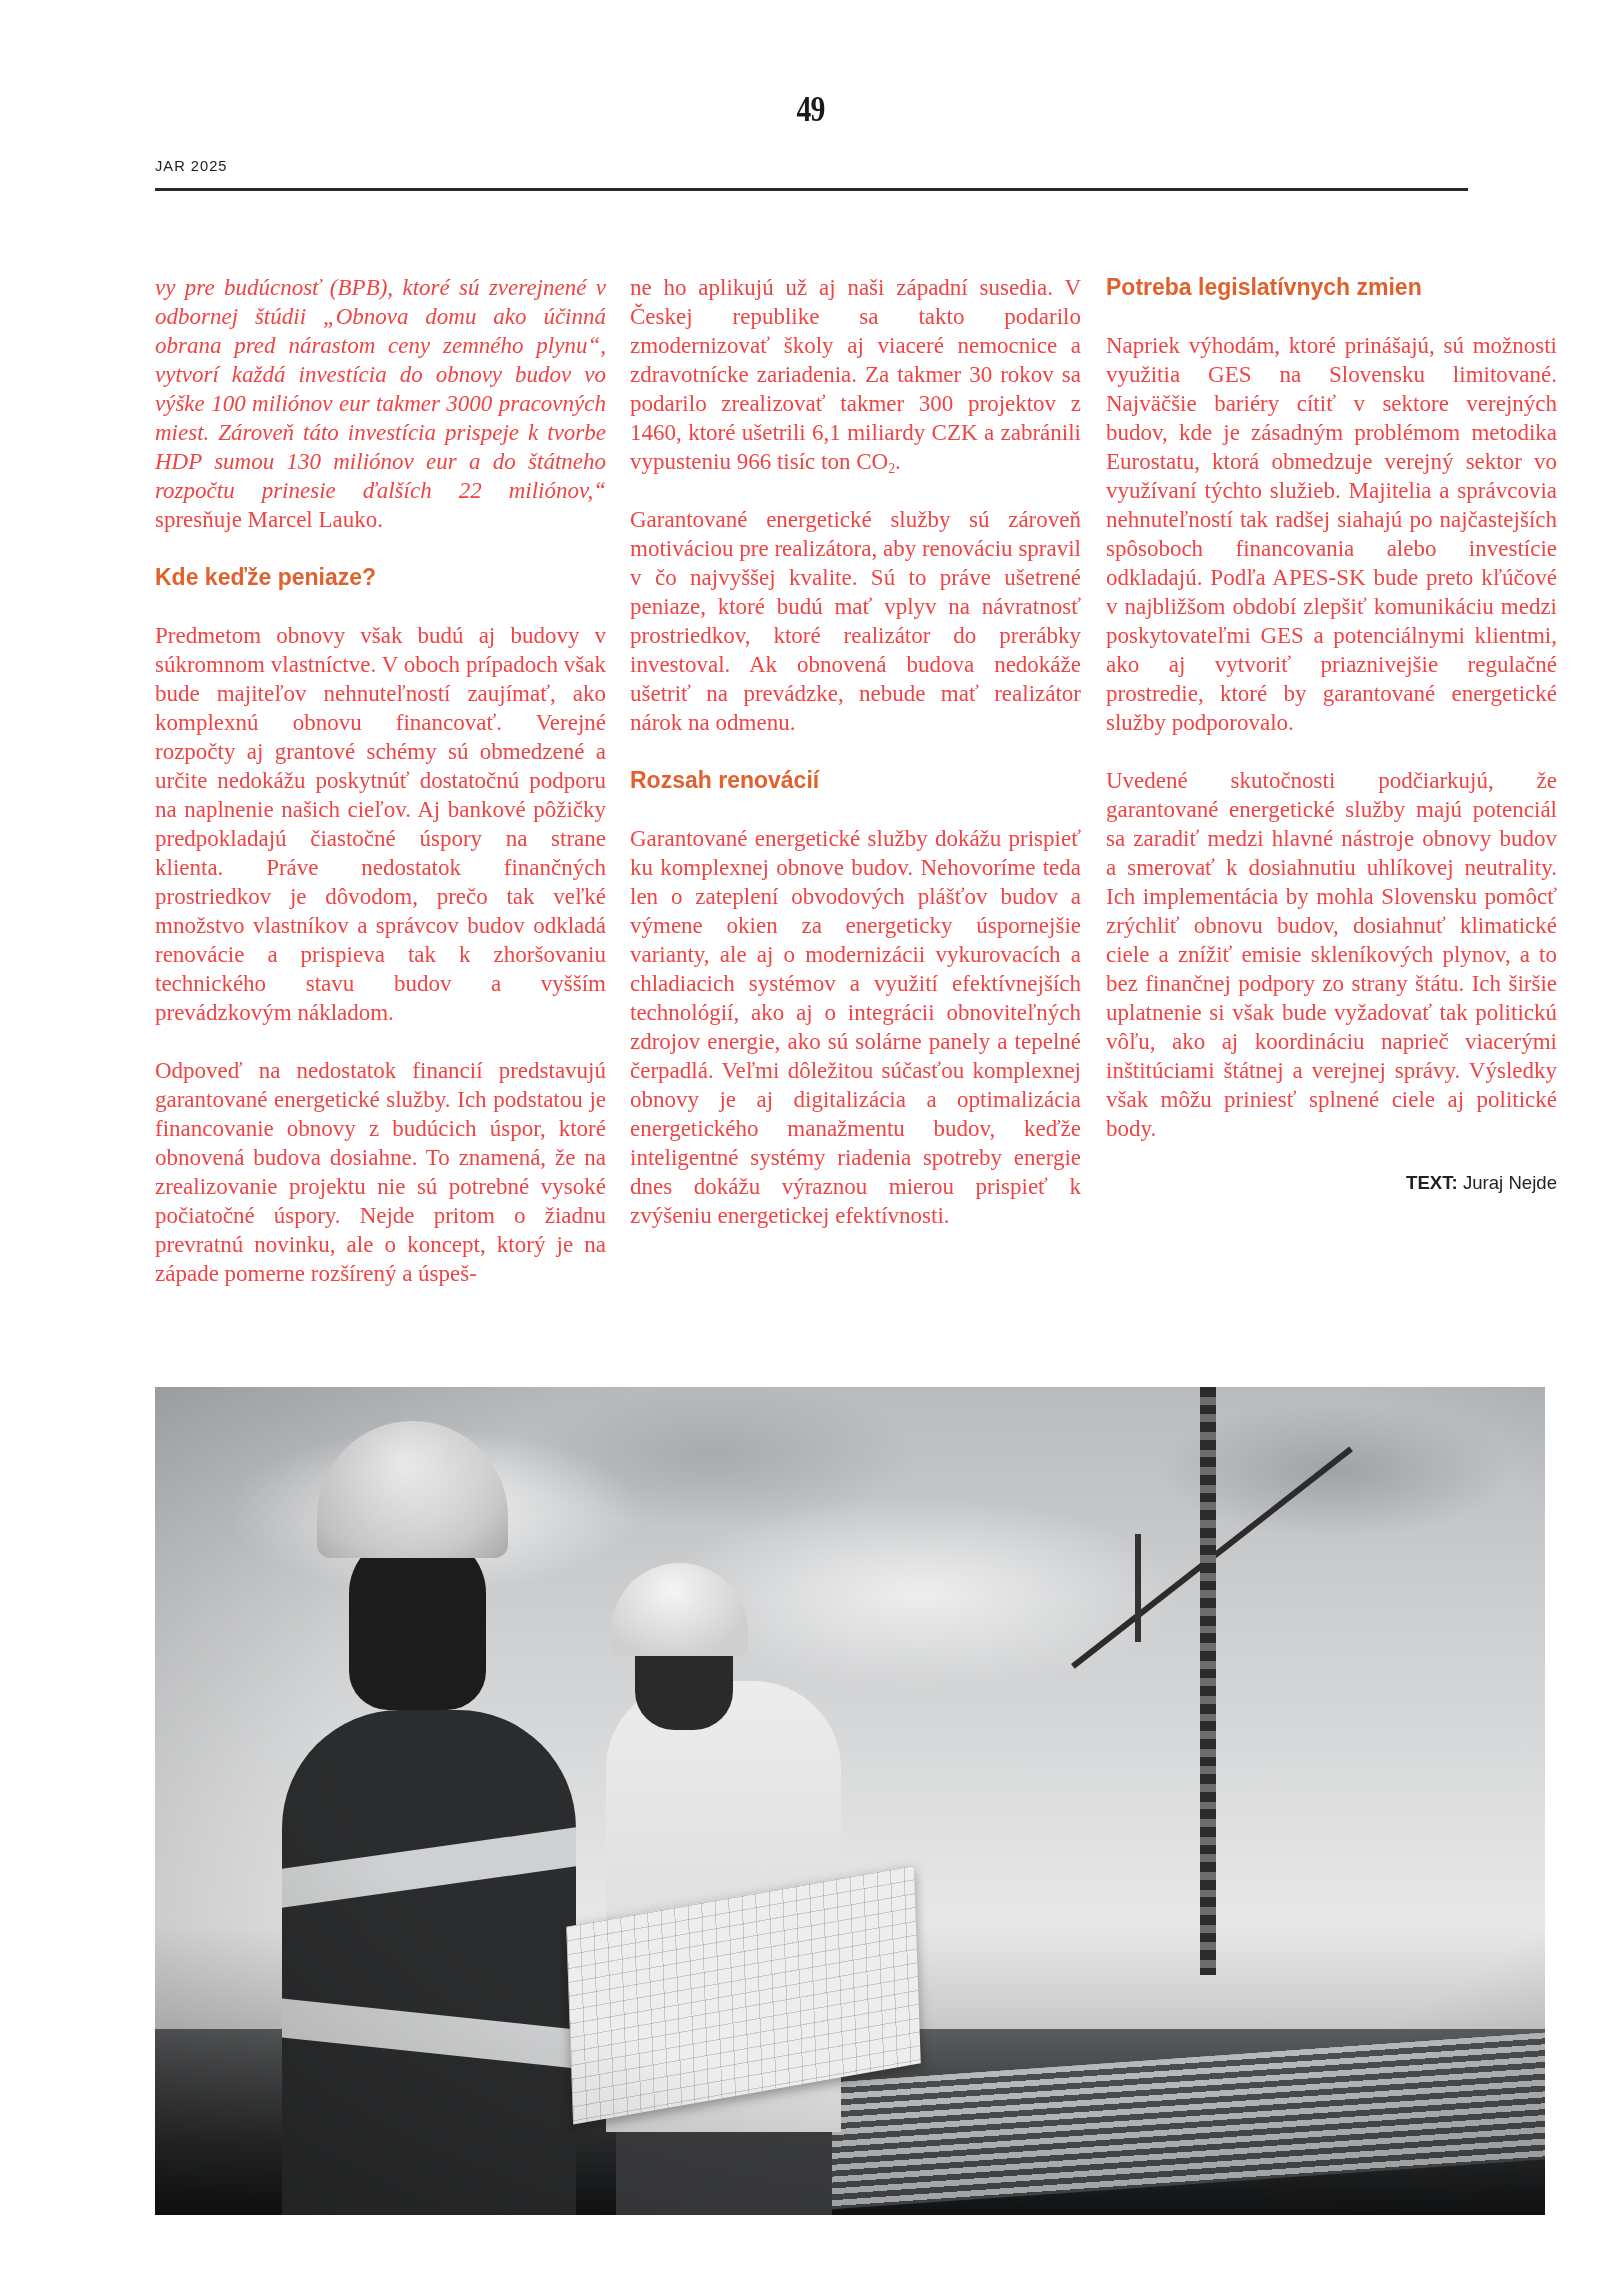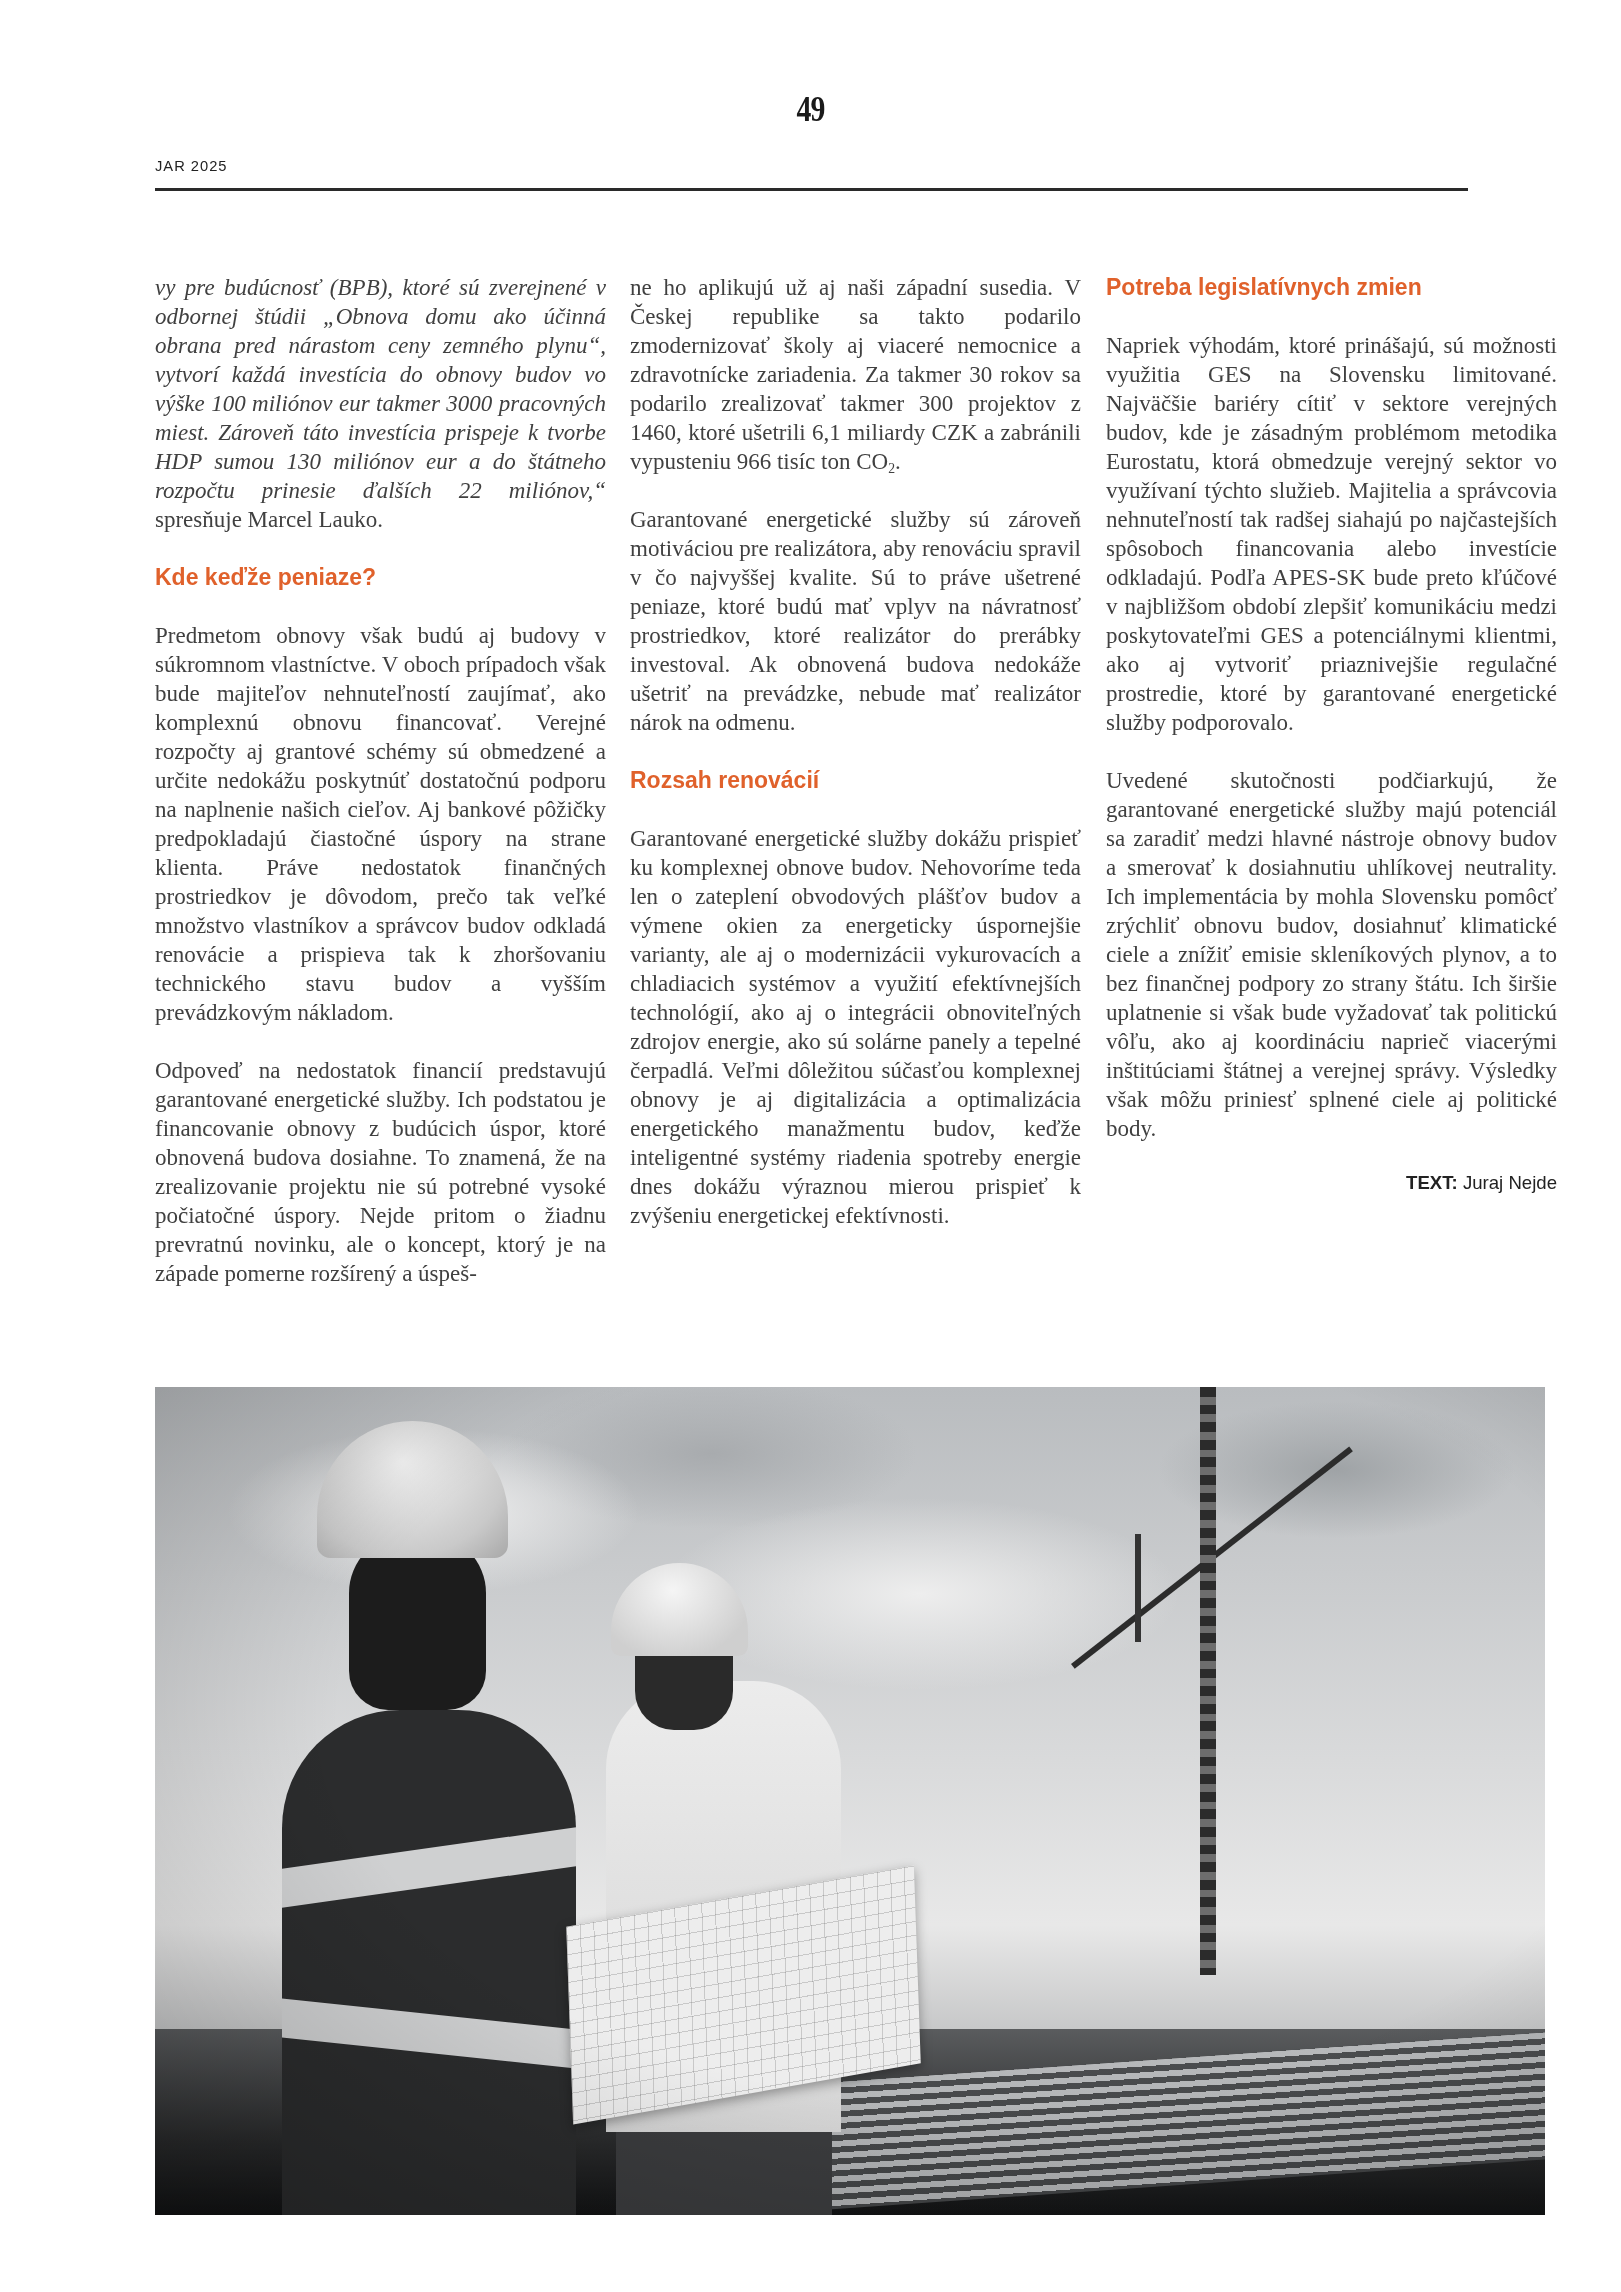--- a/index.html
+++ b/index.html
@@ -25,21 +25,21 @@
   .column {
     position: absolute; top: 273px; width: 451px;
   }
   .col-1 { left: 155px; }
   .col-2 { left: 630px; }
   .col-3 { left: 1106px; }
 
   .para {
     font-family: "Liberation Serif", "DejaVu Serif", serif;
     font-size: 23px; line-height: 29px; text-align: justify;
-    hyphens: manual; color: #404040;
+    hyphens: manual; color: #ef4444;
     margin-bottom: 29px;
   }
   .para.italic { font-style: italic; }
   .para .roman { font-style: normal; }
   .para sub { font-size: 13.7px; line-height: 0; vertical-align: -3.9px; }
 
   .subhead {
     font-family: "Liberation Sans", "DejaVu Sans", sans-serif;
     font-weight: bold; font-size: 23px; line-height: 29px;
     color: #e0612b; margin-bottom: 29px;

